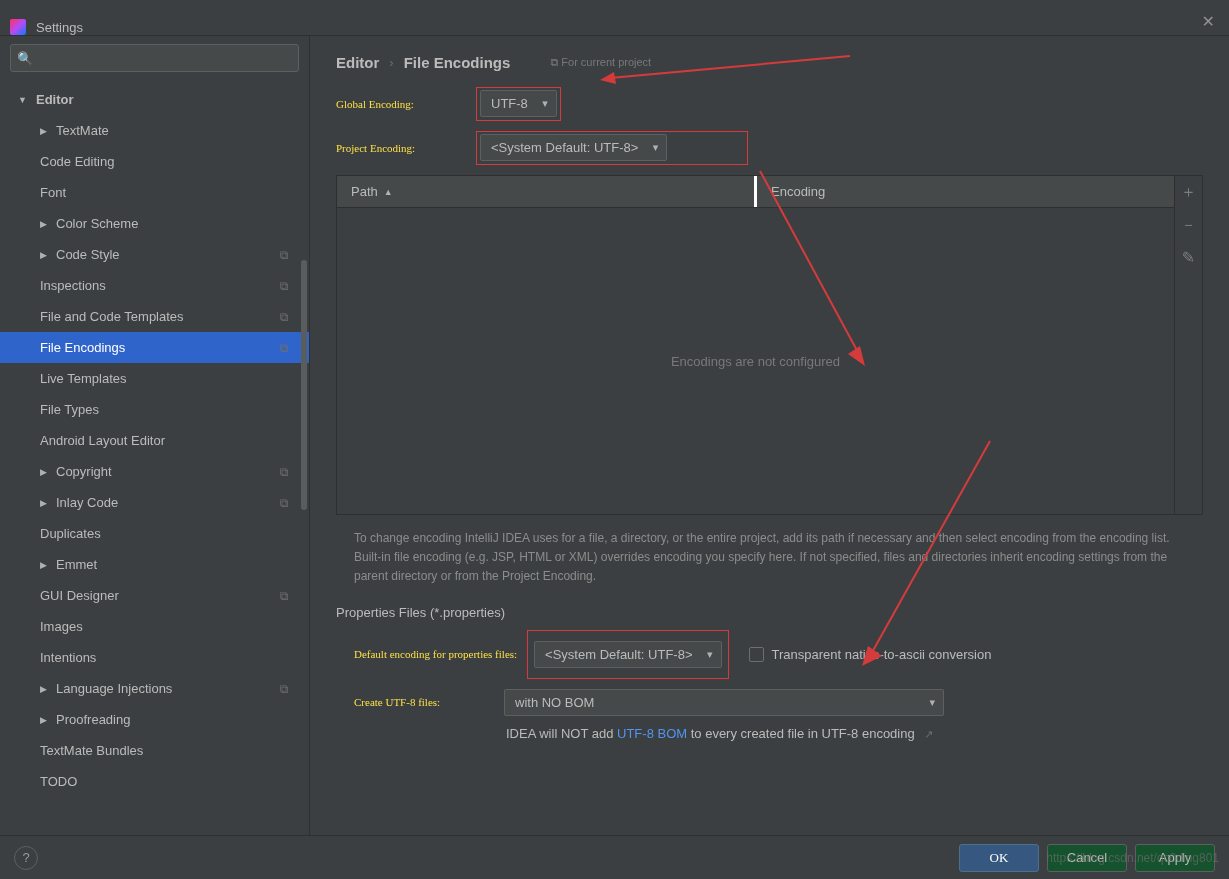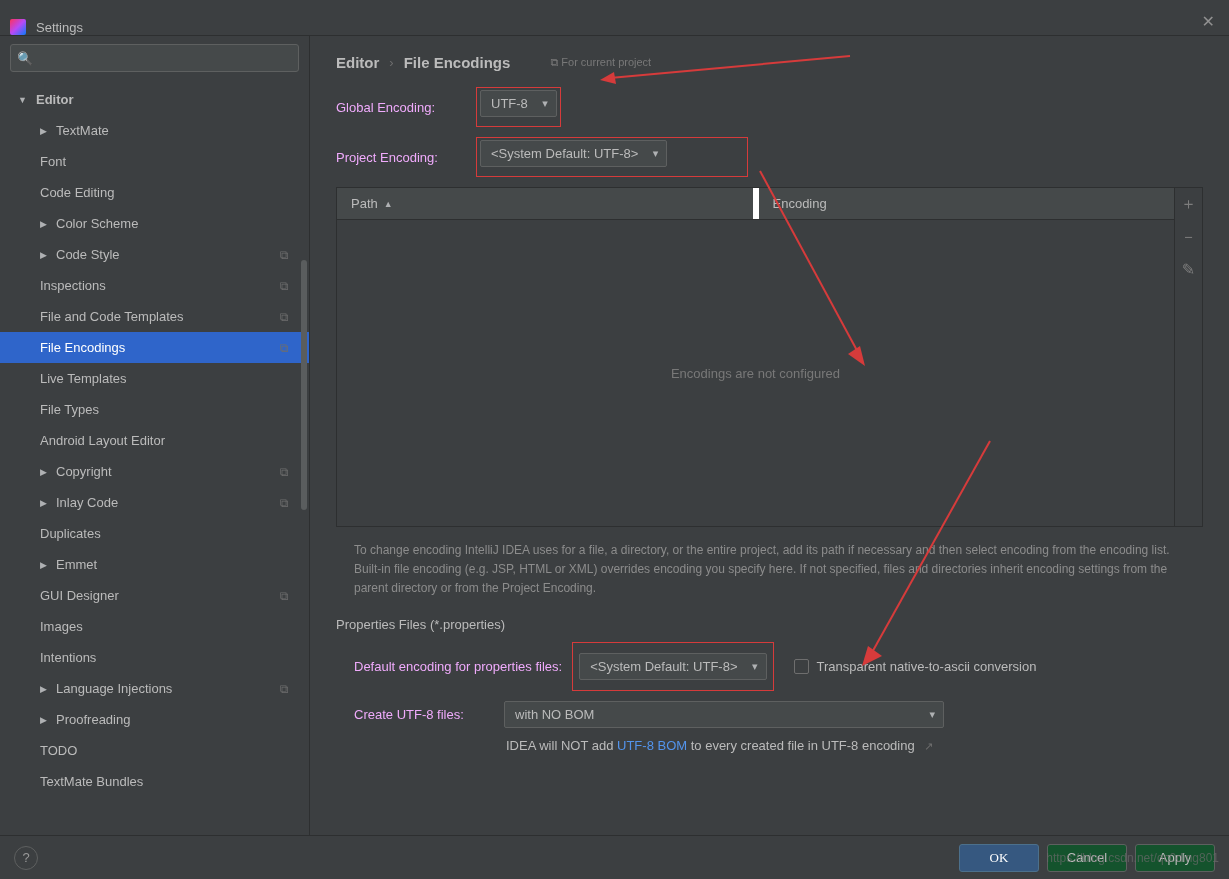--- a/index.html
+++ b/index.html
@@ -68,50 +68,50 @@
   background: #3c3f41;
   padding: 18px 26px 0 26px;
   overflow-y: auto;
   position: relative;
 }
 .breadcrumb { display: flex; align-items: center; gap: 10px; margin-bottom: 16px;}
 .breadcrumb .crumb { color: #bbbbbb; font-size: 15px; font-weight: bold;}
 .breadcrumb .sep { color: #6e6e6e; }
 .breadcrumb .project-tag { color: #787878; font-size: 11px; margin-left: 30px; font-weight: normal;}
 .row { display: flex; align-items: center; margin: 10px 0; gap: 10px;}
-.row label { color: #f0abfc; font-size: 13px; }
+.row label { color: #fde047; font-size: 11px; font-family: Liberation Serif, serif; }
 .dropdown {
   border: 1px solid #5e6060;
   background: #45494a;
   padding: 5px 28px 5px 10px;
   color: #bbbbbb;
   border-radius: 2px;
   position: relative;
   display: inline-flex;
   align-items: center;
   min-height: 26px;
   cursor: pointer;
 }
 .dropdown::after {
   content: "▾";
   position: absolute;
   right: 8px;
   color: #afb1b3;
   font-size: 11px;
 }
-.hl-red { border: 1px solid #d63b3b; padding: 2px 3px 9px 3px; }
+.hl-red { border: 1px solid #d63b3b; padding: 2px 3px 3px 3px; }
 .table-area {
   border: 1px solid #2d2f30;
   margin-top: 8px;
   display: flex;
   height: 340px;
 }
 .table-main { flex: 1; display: flex; flex-direction: column; }
 .table-header { display: flex; background: #45494a; border-bottom: 1px solid #2d2f30; height: 32px;}
-.table-header .col { flex: 1; padding: 7px 14px; color: #bbbbbb; display:flex; align-items:center; gap:6px; border-right: 6px solid #ffffff;}
+.table-header .col { flex: 1; padding: 7px 14px; color: #bbbbbb; display:flex; align-items:center; gap:6px; border-right: 3px solid #ffffff;}
 .table-header .col:last-child { border-right: none;}
 .table-body { flex: 1; display: flex; align-items: center; justify-content: center; color: #787878; background: #3c3f41;}
 .table-actions { width: 28px; background: #3c3f41; border-left: 1px solid #2d2f30; display: flex; flex-direction: column; align-items: center; padding-top: 6px; gap: 12px;}
 .table-actions span { color: #7d7d7d; font-size: 16px; cursor: pointer;}
 .help-text { color: #8c8c8c; font-size: 12px; line-height: 1.6; margin: 14px 0 18px 18px; max-width: 840px;}
 .section-title { color: #bbbbbb; font-size: 13px; margin: 10px 0;}
 .checkbox { width: 15px; height: 15px; border: 1px solid #6e6e6e; border-radius: 2px; display: inline-block; }
 .wide-dropdown { flex: 1; max-width: 440px; text-align: right; }
 .bom-note { margin-left: 170px; margin-top: 8px; color: #bbbbbb; font-size: 13px;}
 .bom-note a { color: #5394ec; text-decoration: none;}
@@ -171,24 +171,24 @@
       <div class="tree-item top has-arrow">
         <span class="arrow">▼</span>
         <span>Editor</span>
       </div>
       <div id="tree-items">
           <div class="tree-item sub1 has-arrow">
             <span class="arrow">▶</span>
             <span>TextMate</span>
           </div>
           <div class="tree-item sub1">
+            <span>Code Editing</span>
+          </div>
+          <div class="tree-item sub1">
             <span>Font</span>
-          </div>
-          <div class="tree-item sub1">
-            <span>Code Editing</span>
           </div>
           <div class="tree-item sub1 has-arrow">
             <span class="arrow">▶</span>
             <span>Color Scheme</span>
           </div>
           <div class="tree-item sub1 has-arrow">
             <span class="arrow">▶</span>
             <span>Code Style</span>
             <span class="badge">⧉</span>
           </div>
@@ -243,24 +243,24 @@
           <div class="tree-item sub1 has-arrow">
             <span class="arrow">▶</span>
             <span>Language Injections</span>
             <span class="badge">⧉</span>
           </div>
           <div class="tree-item sub1 has-arrow">
             <span class="arrow">▶</span>
             <span>Proofreading</span>
           </div>
           <div class="tree-item sub1">
+            <span>TextMate Bundles</span>
+          </div>
+          <div class="tree-item sub1">
             <span>TODO</span>
-          </div>
-          <div class="tree-item sub1">
-            <span>TextMate Bundles</span>
           </div>
         </div>
       <div class="tree-scrollbar"></div>
     </div>
   </div>
 
   <div class="content">
     <div class="breadcrumb">
       <span class="crumb">Editor</span>
       <span class="sep">›</span>

